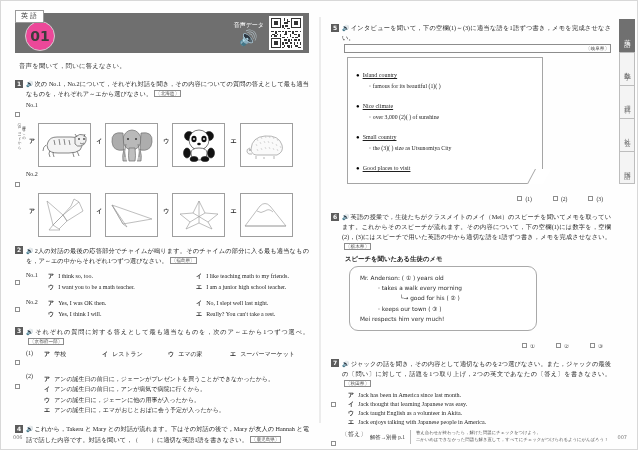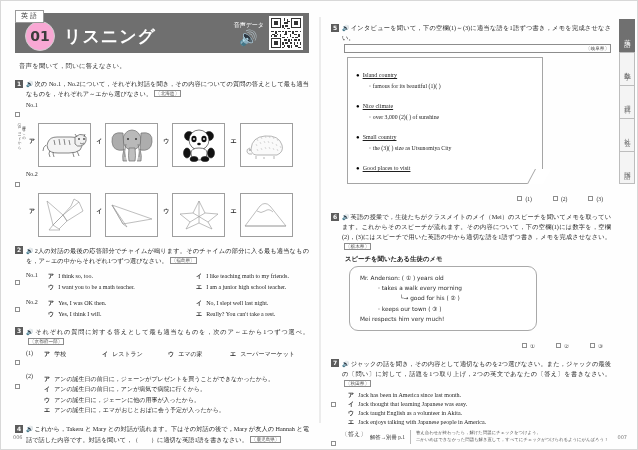--- a/index.html
+++ b/index.html
@@ -36,21 +36,21 @@
     position: absolute; left: 0; top: -3px;
     background: #ffffff; color: #3a3a3a;
     border: 1px solid #9a9a9a;
     font-size: 7px; letter-spacing: 2px;
     padding: 2px 4px 2px 5px;
     font-family: "DejaVu Sans", sans-serif;
     line-height: 1;
   }
   .banner-num {
     width: 30px; height: 30px; border-radius: 50%;
-    background: #f9a8d4; color: #3c3c3c;
+    background: #ec4899; color: #3c3c3c;
     display: flex; align-items: center; justify-content: center;
     font-family: "DejaVu Sans", sans-serif;
     font-size: 14px; font-weight: bold;
     margin-left: 10px; margin-top: 6px;
     border: 1px solid #cfcfcf;
   }
   .banner-title {
     color: #ffffff; font-size: 17px; font-weight: bold;
     font-family: "DejaVu Sans", sans-serif;
     margin-left: 9px; margin-top: 6px; letter-spacing: 1px;
@@ -206,21 +206,20 @@
 <body>
 
 <div class="page">
   <div class="spread">
 
     <div class="col col-left">
 
       <div class="banner">
         <div class="banner-subject">英語</div>
         <div class="banner-num">01</div>
-        <div class="banner-title">リスニング</div>
         <div class="banner-audio">
           <div class="audio-stack">
             <span class="audio-label">音声データ</span>
             <span class="speaker-big">🔊</span>
           </div>
           <svg class="qr" viewBox="0 0 21 21" shape-rendering="crispEdges">
             <rect width="21" height="21" fill="#fff"></rect>
             <g fill="#333">
               <rect x="0" y="0" width="7" height="1"></rect>
                 <rect x="0" y="0" width="1" height="7"></rect>

